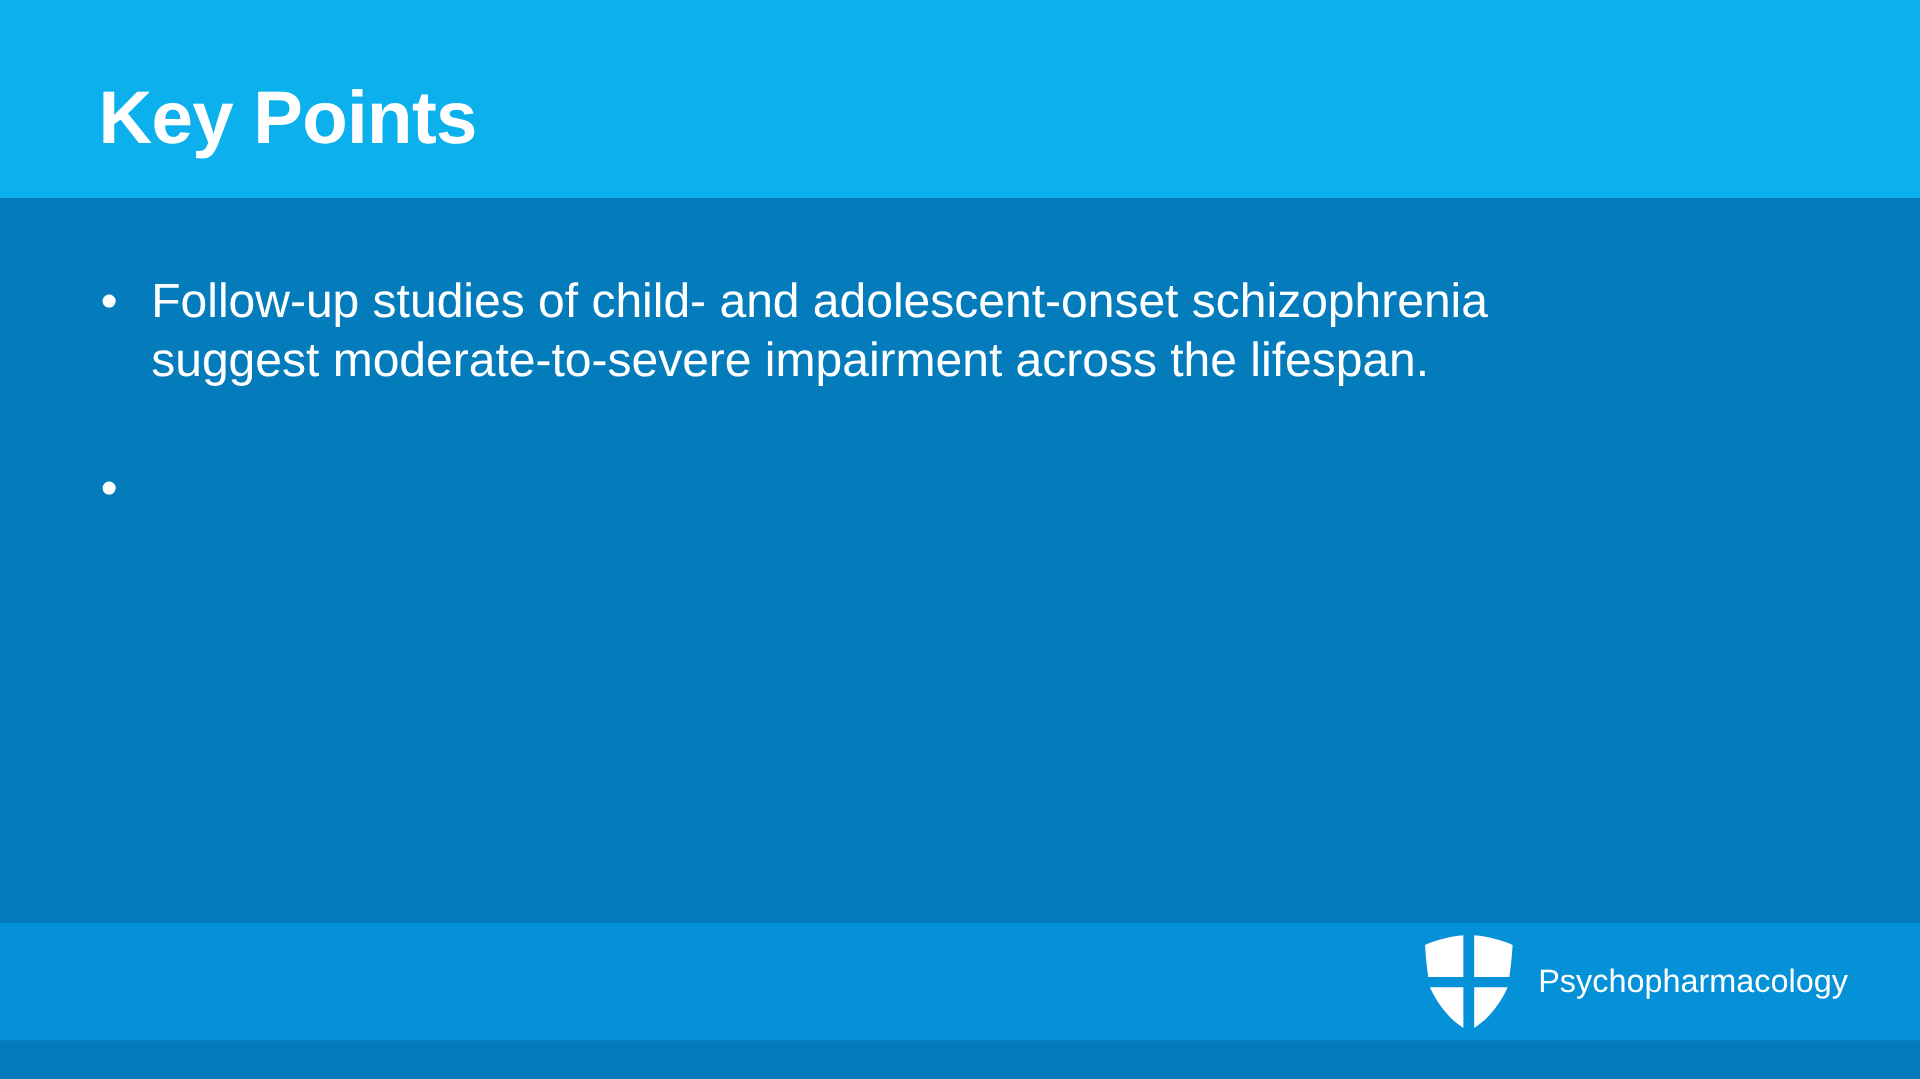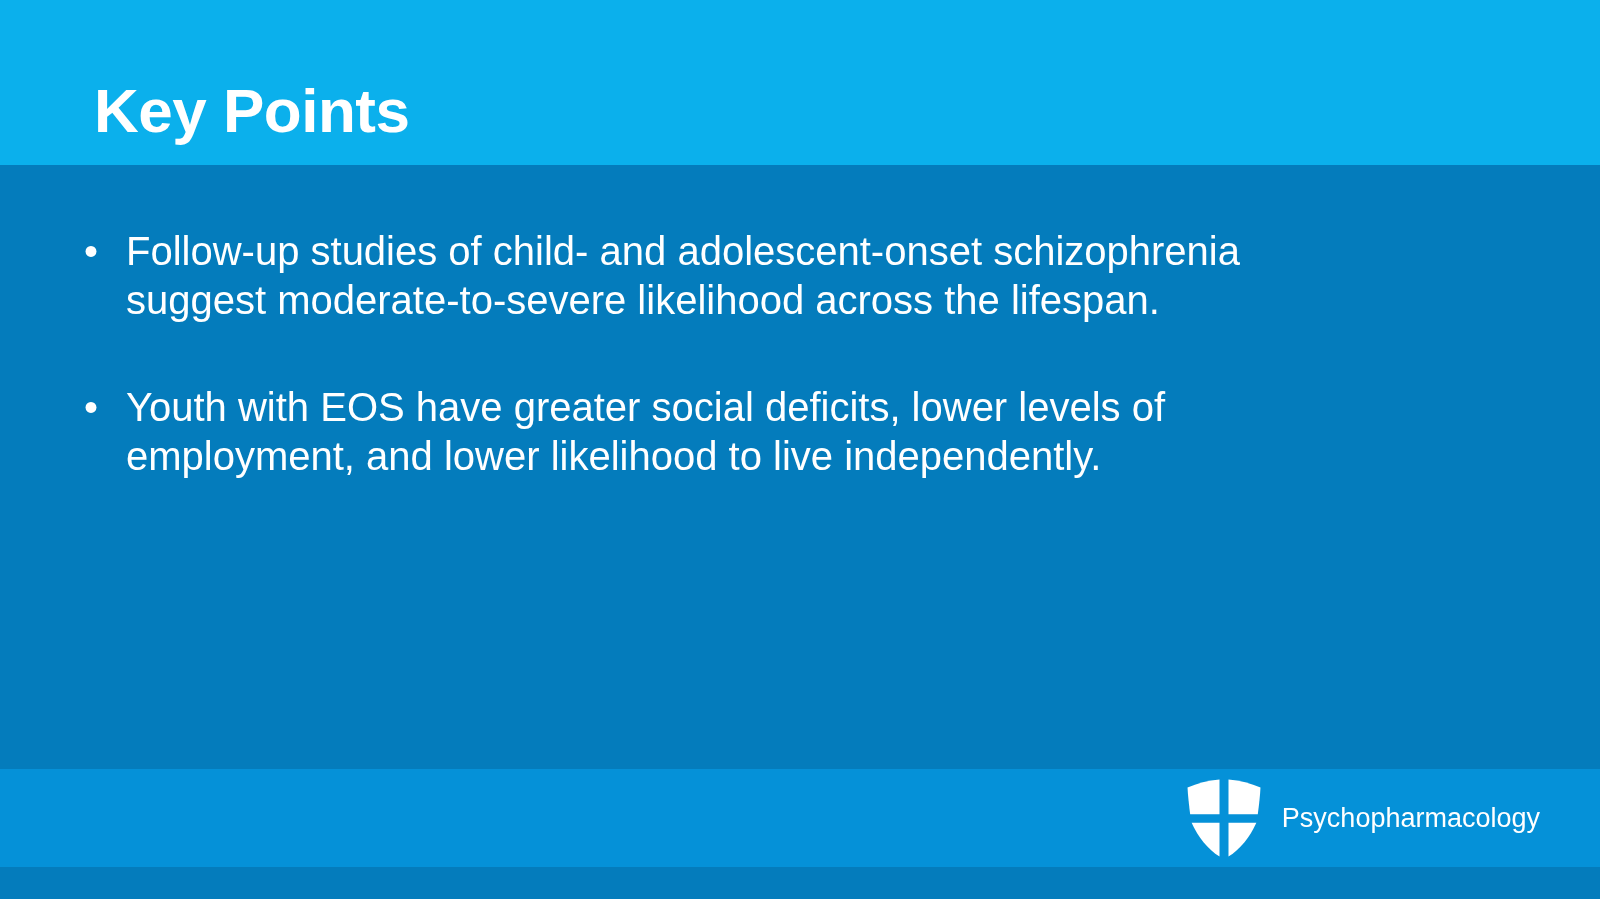--- a/index.html
+++ b/index.html
@@ -27,21 +27,21 @@
     left: 0;
     top: 0;
     width: 1600px;
     height: 165px;
     background: #0BB0EC;
   }
   .slide-title {
     position: absolute;
     left: 82px;
     top: 68px;
-    margin: 12px;
+    margin: 0;
     font-family: "Liberation Sans", sans-serif;
     font-size: 62px;
     font-weight: bold;
     line-height: 1.0;
     color: #FFFFFF;
     letter-spacing: -0.5px;
     white-space: nowrap;
   }
 
   
@@ -132,25 +132,24 @@
 <div class="slide">
 
   <div class="header-band">
     <h1 class="slide-title">Key Points</h1>
   </div>
 
   <div class="content-area">
     <ul class="bullet-list">
       <li class="bullet-item">
         <span class="bullet-marker">•</span>
-        <span class="bullet-text">Follow-up studies of child- and adolescent-onset schizophrenia suggest moderate-to-severe likelihood across the lifespan.</span>
+        <span class="bullet-text">Follow-up studies of child- and adolescent-onset schizophrenia suggest moderate-to-severe impairment across the lifespan.</span>
       </li>
       <li class="bullet-item">
         <span class="bullet-marker">•</span>
-        <span class="bullet-text">Youth with EOS have greater social deficits, lower levels of employment, and lower likelihood to live independently.</span>
       </li>
     </ul>
   </div>
 
   <div class="footer-band">
     <div class="brand-lockup">
       <svg class="brand-shield" viewBox="0 0 80 84" aria-hidden="true">
 
         <path d="M3.5 10.5 C13 6.2 24 3.4 35.5 2.4 L35.5 37.2 L6.2 37.2 C5.0 28.2 4.0 19.2 3.5 10.5 Z" fill="#FFFFFF"></path>
 

